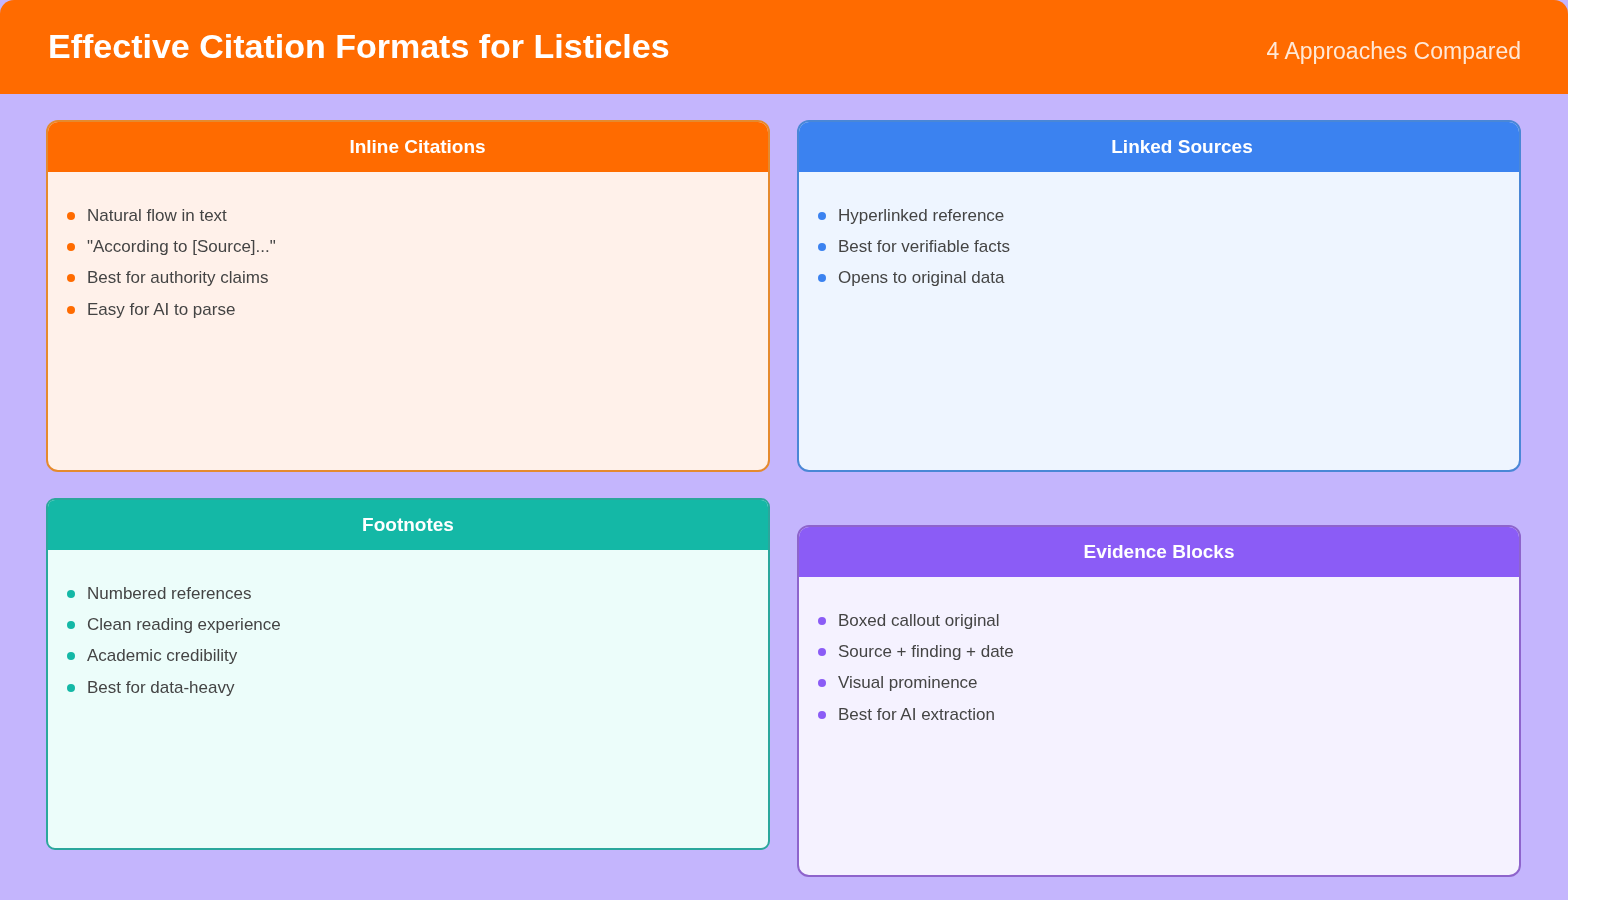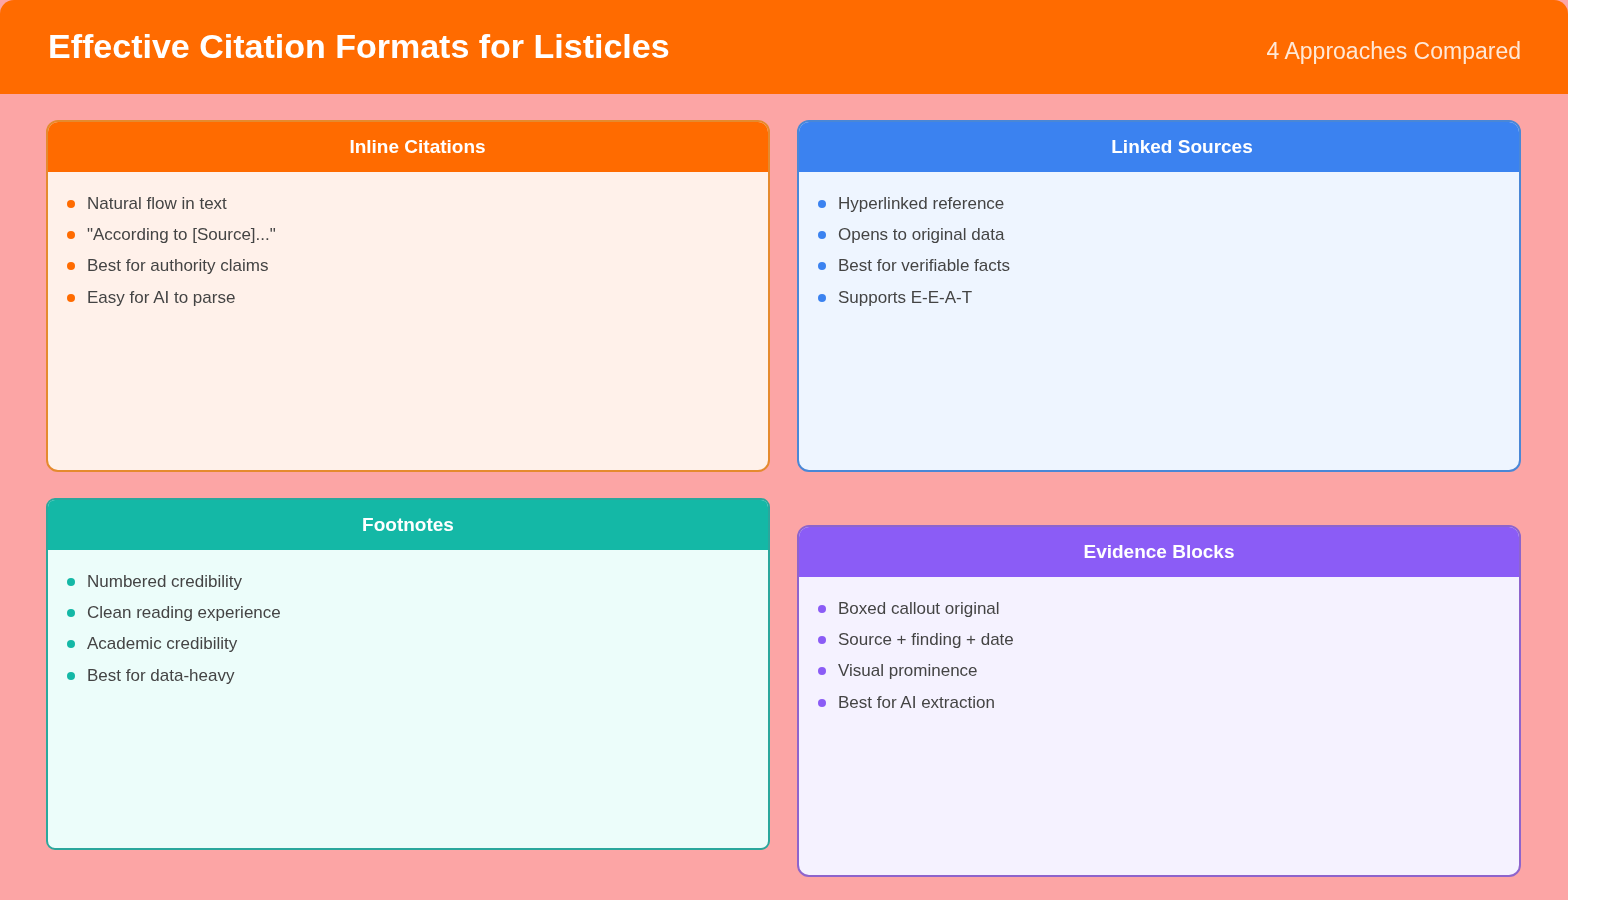--- a/index.html
+++ b/index.html
@@ -8,21 +8,21 @@
       background: #ffffff;
       width: 1600px;
       height: 900px;
       overflow: hidden;
       font-family: "Liberation Sans", sans-serif;
     }
     .page {
       position: relative;
       width: 1568px;
       height: 900px;
-      background: #fca5a5;
+      background: #c4b5fd;
     }
     .top-bar {
       position: absolute;
       left: 0;
       top: 0;
       width: 1568px;
       height: 94px;
       background: #ff6b00;
       border-radius: 14px 14px 0 0;
       box-sizing: border-box;
@@ -59,21 +59,21 @@
     .card-header {
       height: 50px;
       display: flex;
       align-items: center;
       justify-content: center;
       font-size: 19px;
       font-weight: bold;
       color: #ffffff;
     }
     .card-body {
-      padding: 16px 0 0 19px;
+      padding: 28px 0 0 19px;
     }
     .card-list {
       list-style: none;
       margin: 0;
       padding: 0;
     }
     .card-item {
       display: flex;
       align-items: center;
       height: 31.4px;
@@ -133,43 +133,39 @@
       <span>Linked Sources</span>
     </div>
     <div class="card-body">
       <ul class="card-list">
         <li class="card-item">
             <span class="bullet" style="background: rgb(59, 130, 240);"></span>
             <span>Hyperlinked reference</span>
           </li>
         <li class="card-item">
             <span class="bullet" style="background: rgb(59, 130, 240);"></span>
+            <span>Best for verifiable facts</span>
+          </li>
+        <li class="card-item">
+            <span class="bullet" style="background: rgb(59, 130, 240);"></span>
             <span>Opens to original data</span>
-          </li>
-        <li class="card-item">
-            <span class="bullet" style="background: rgb(59, 130, 240);"></span>
-            <span>Best for verifiable facts</span>
-          </li>
-        <li class="card-item">
-            <span class="bullet" style="background: rgb(59, 130, 240);"></span>
-            <span>Supports E-E-A-T</span>
           </li>
       </ul>
     </div>
   </div>
 
   <div class="card" id="card-footnotes" style="border-color: rgb(43, 167, 156); background: rgb(236, 253, 250);">
     <div class="card-header" style="background: rgb(20, 184, 166);">
       <span>Footnotes</span>
     </div>
     <div class="card-body">
       <ul class="card-list">
         <li class="card-item">
             <span class="bullet" style="background: rgb(20, 184, 166);"></span>
-            <span>Numbered credibility</span>
+            <span>Numbered references</span>
           </li>
         <li class="card-item">
             <span class="bullet" style="background: rgb(20, 184, 166);"></span>
             <span>Clean reading experience</span>
           </li>
         <li class="card-item">
             <span class="bullet" style="background: rgb(20, 184, 166);"></span>
             <span>Academic credibility</span>
           </li>
         <li class="card-item">

